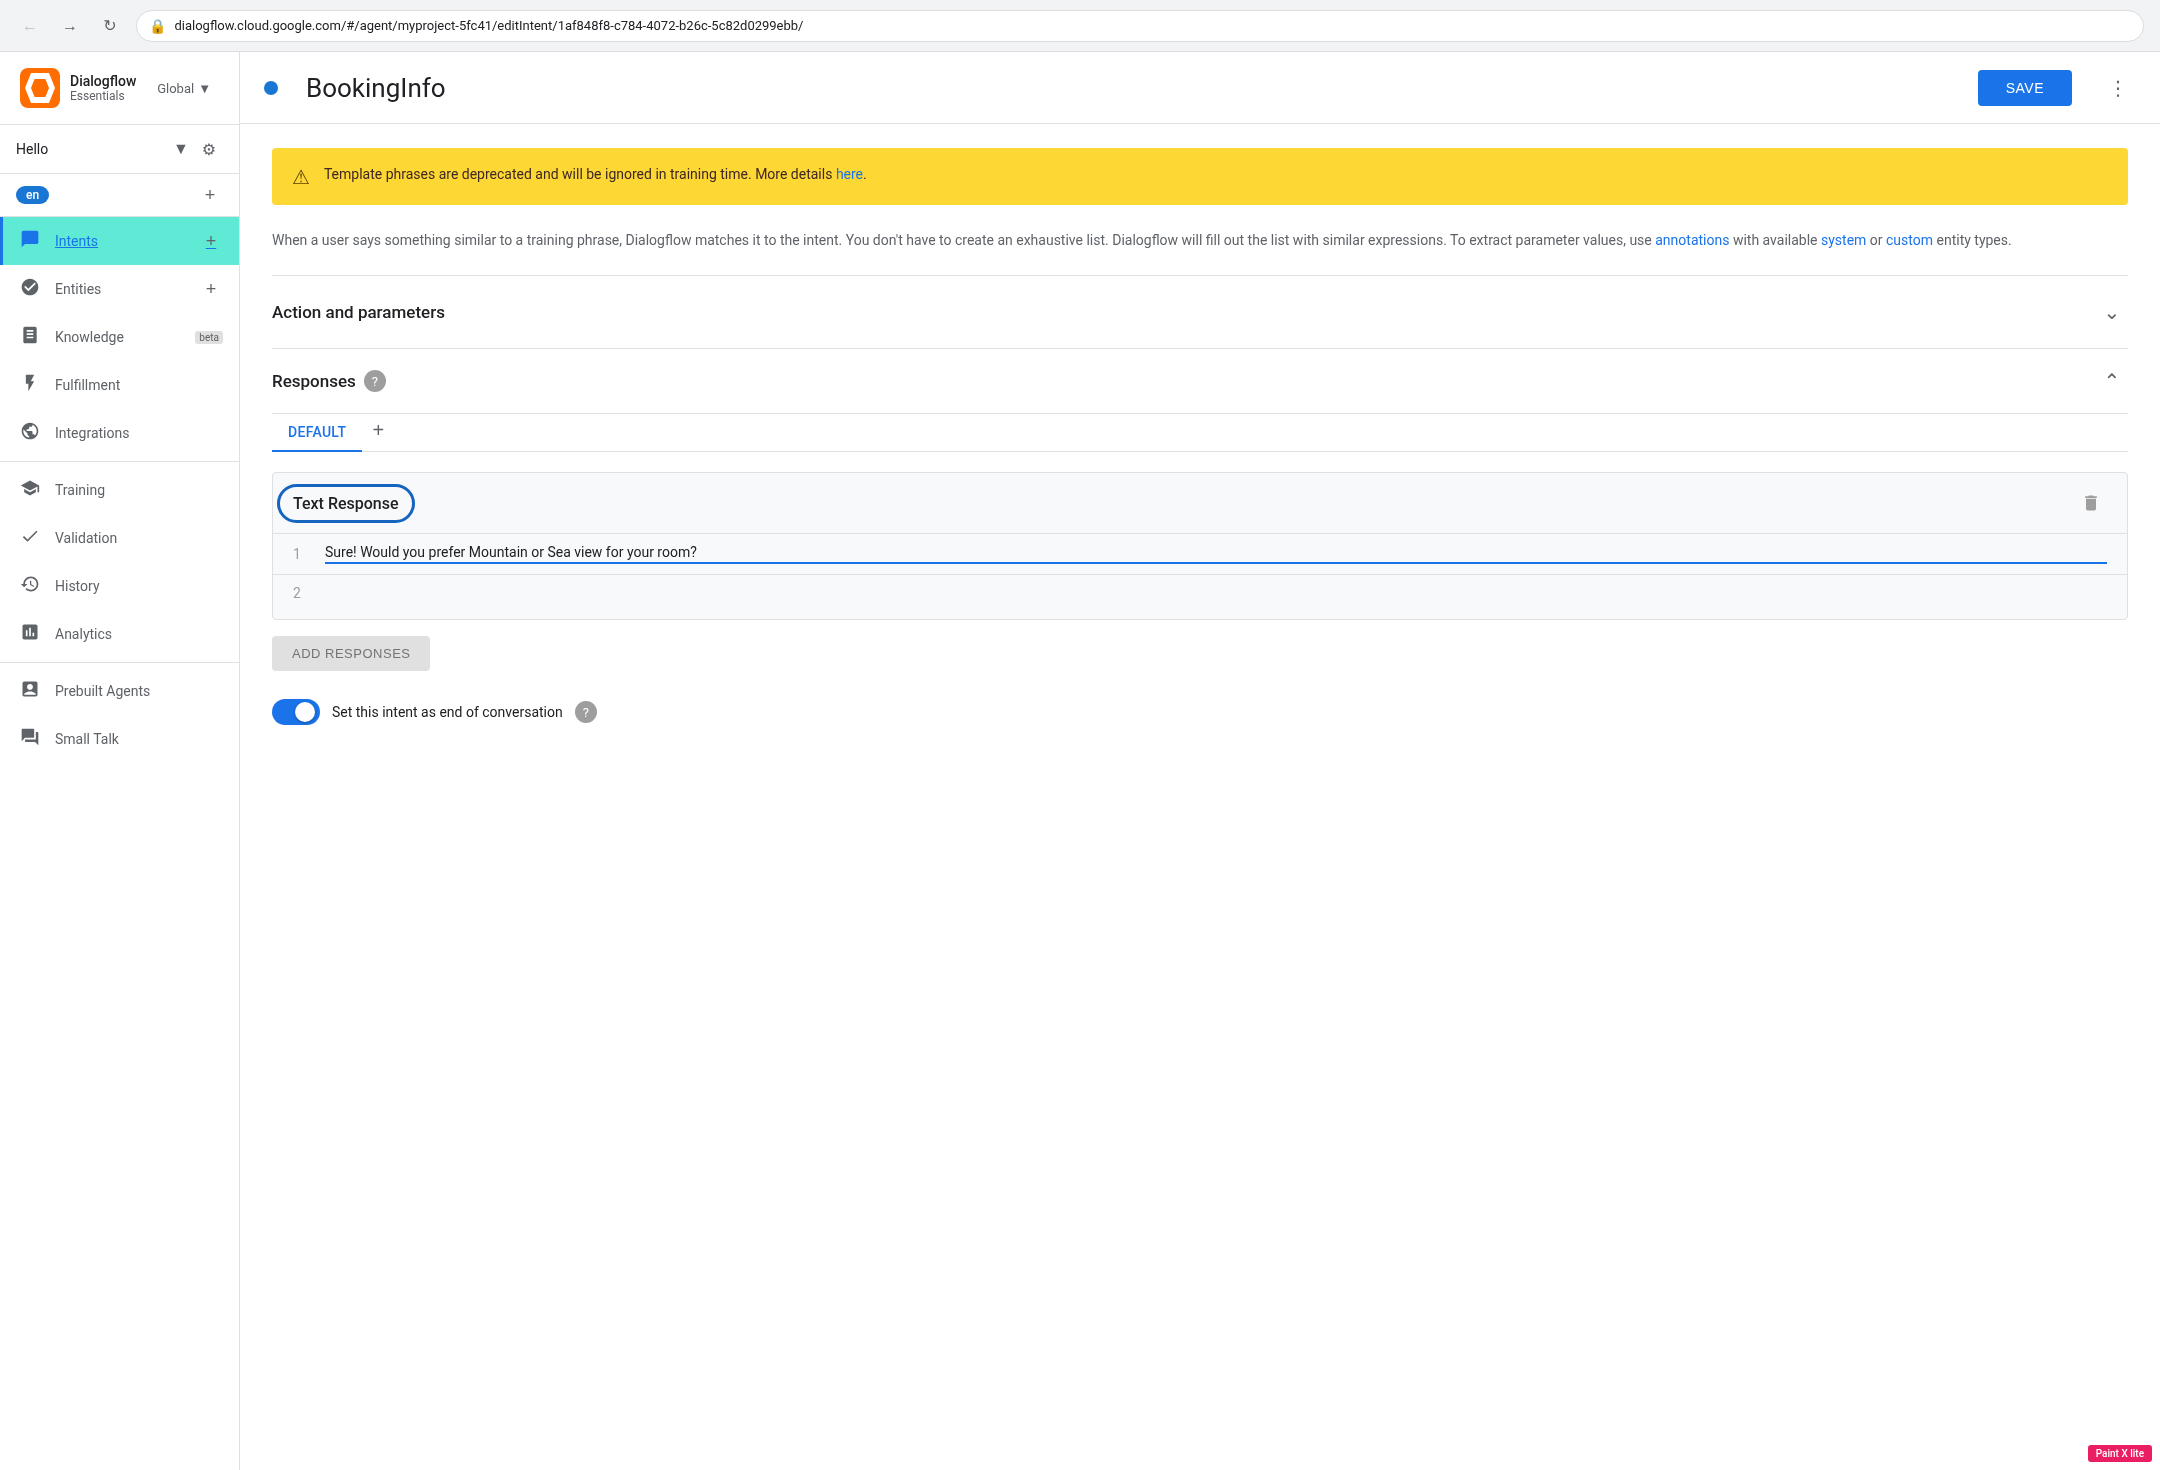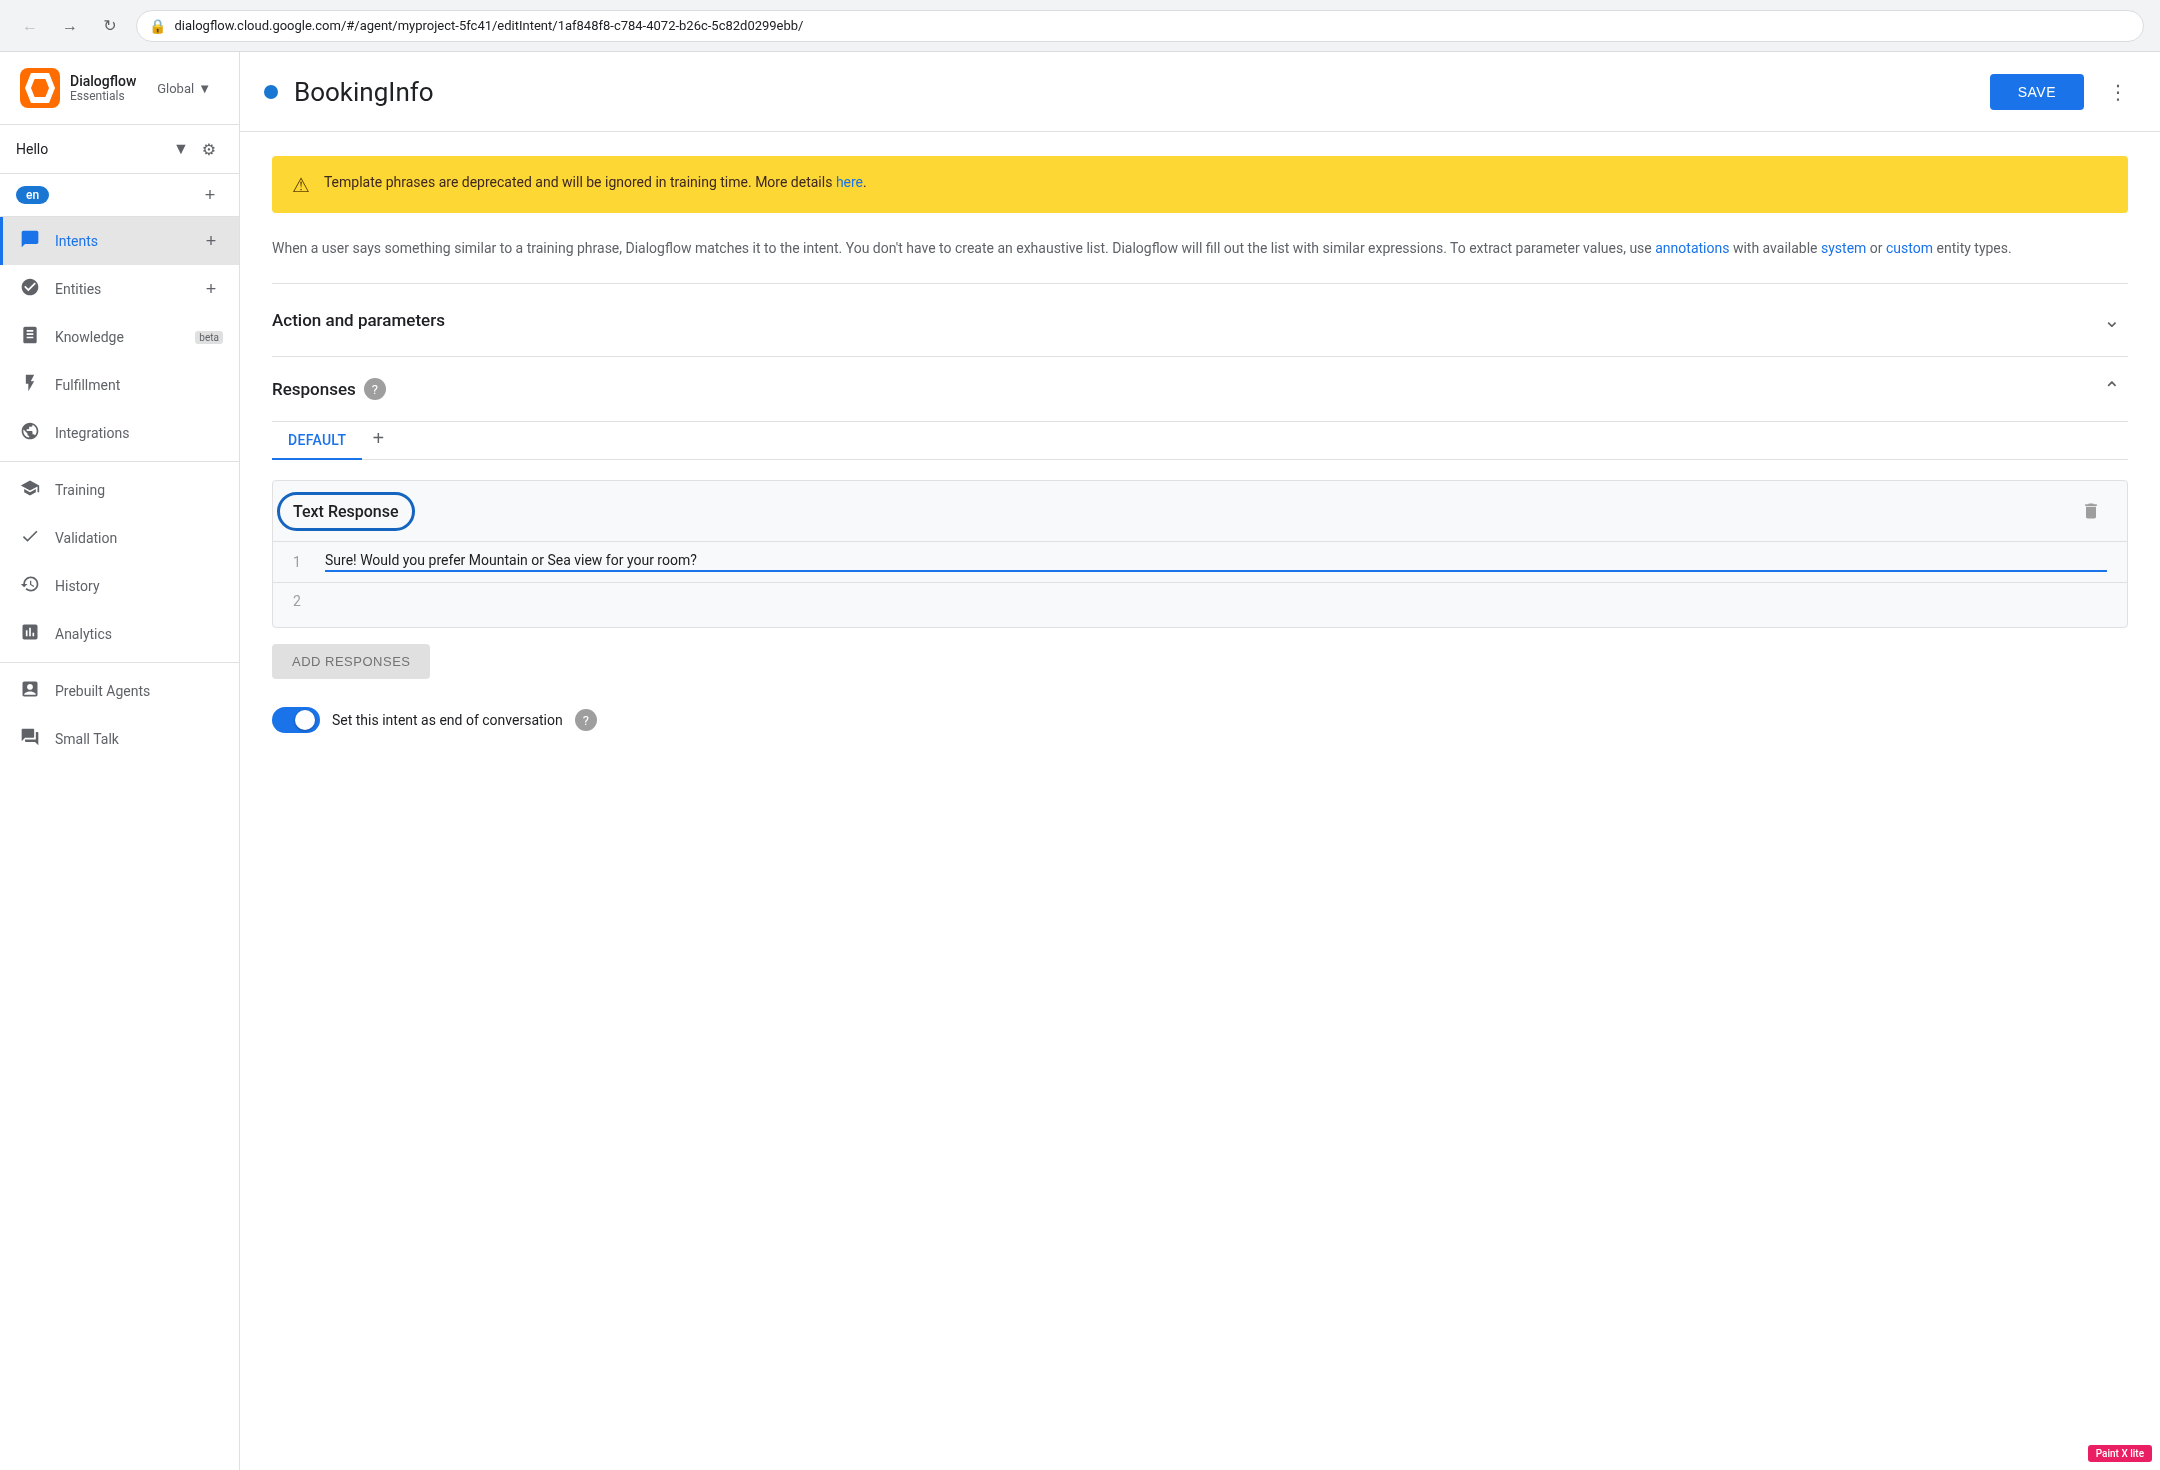--- a/index.html
+++ b/index.html
@@ -160,23 +160,24 @@
       align-items: center;
       padding: 12px 16px;
       gap: 14px;
       cursor: pointer;
       color: #5f6368;
       font-size: 14px;
       border-left: 3px solid transparent;
       transition: background 0.15s;
     }
     .nav-item.active {
-      background: #e5e5e5;
+      background: #5eead4;
       color: #1a73e8;
       border-left-color: #1a73e8;
+      text-decoration: underline;
     }
     .nav-item-icon { width: 22px; text-align: center; font-size: 18px; flex-shrink: 0; }
     .nav-item-label { flex: 1; }
     .nav-item-add {
       width: 24px; height: 24px;
       border: none; background: transparent; cursor: pointer;
       color: #5f6368; font-size: 18px;
       display: flex; align-items: center; justify-content: center;
     }
     .nav-item-badge {
@@ -192,26 +193,26 @@
     .main-content {
       flex: 1;
       display: flex;
       flex-direction: column;
       overflow: hidden;
       background: #fff;
     }
 
     
     .topbar {
-      height: 80px;
+      height: 72px;
       display: flex;
       align-items: center;
       padding: 0 24px;
       border-bottom: 1px solid #e0e0e0;
-      gap: 16px;
+      gap: 28px;
       flex-shrink: 0;
     }
     .topbar-dot {
       width: 14px; height: 14px;
       border-radius: 50%;
       background: #1976d2;
       flex-shrink: 0;
     }
     .topbar-title {
       font-size: 26px;

